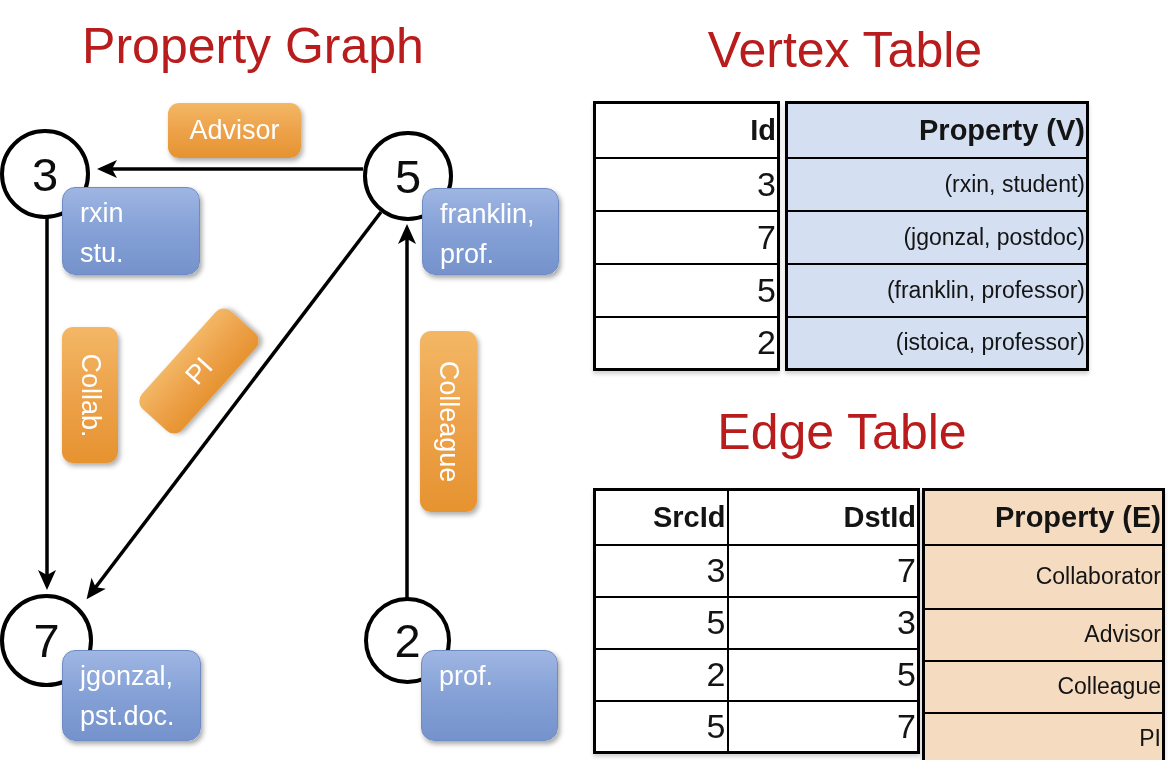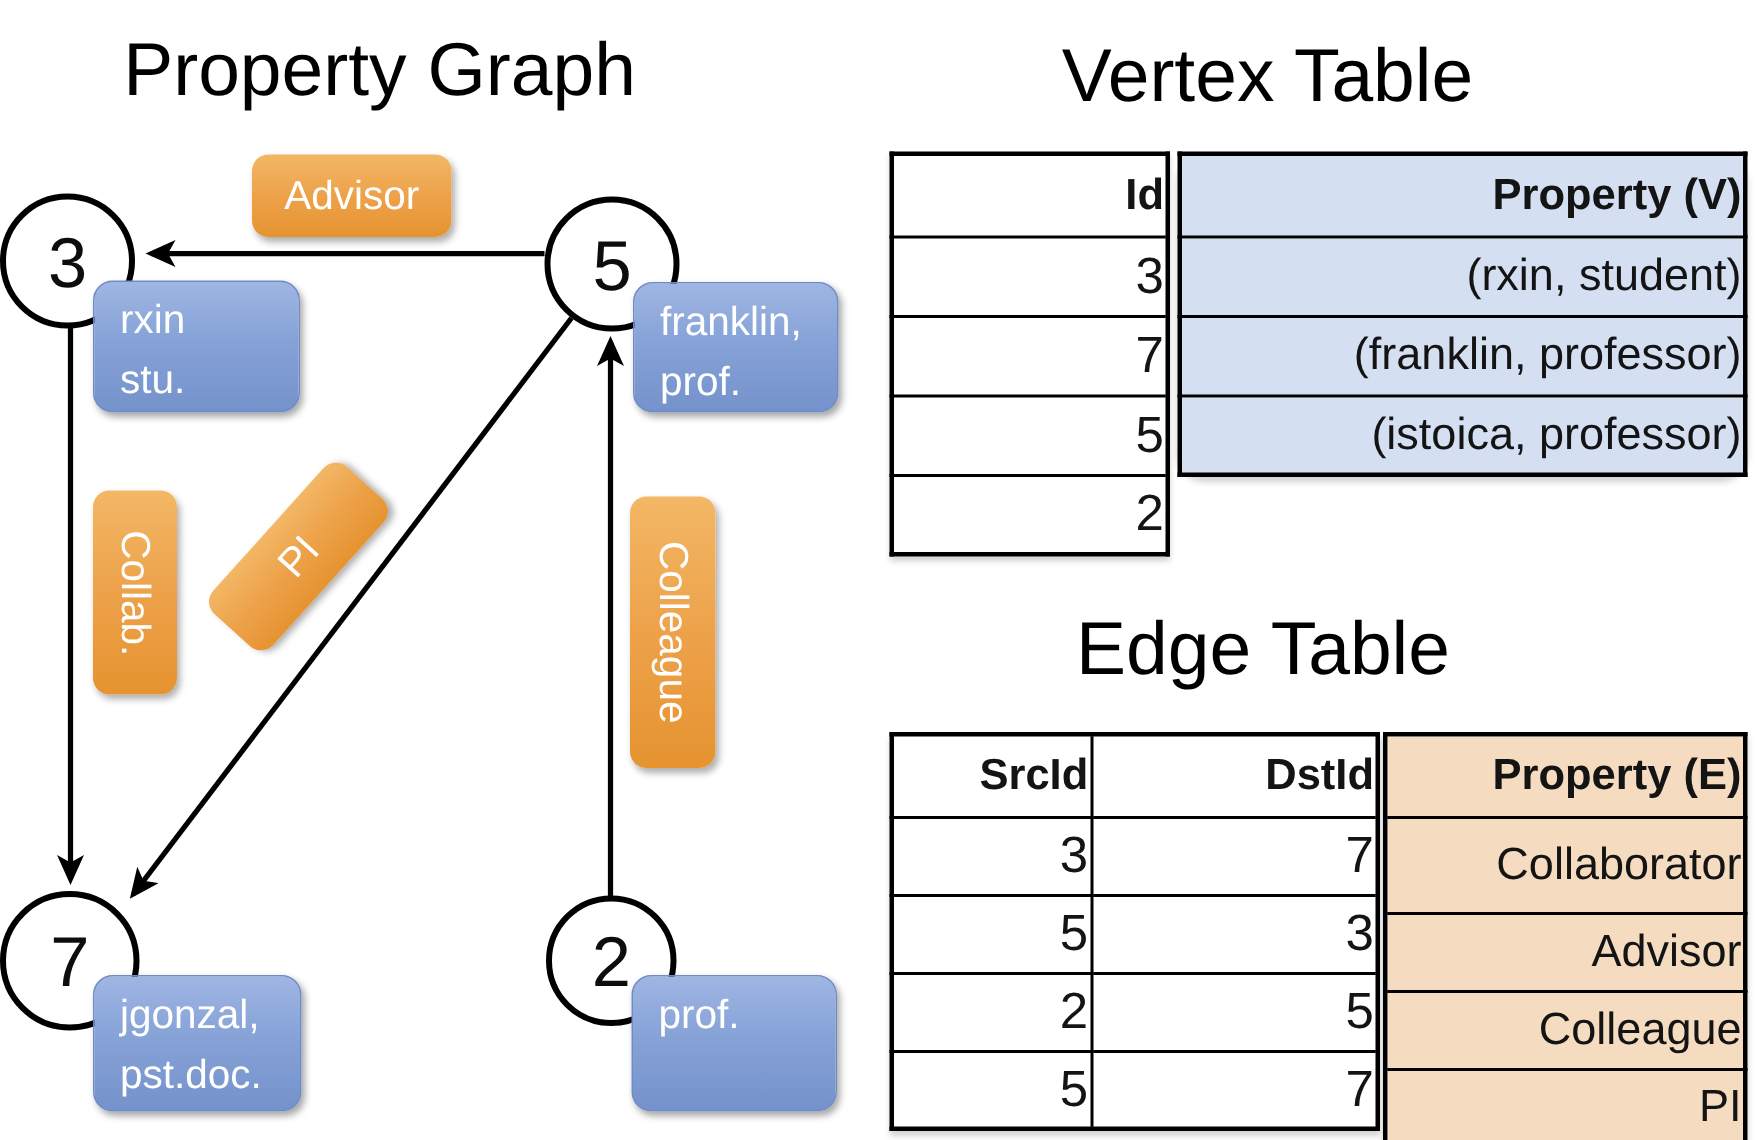--- a/index.html
+++ b/index.html
@@ -3,21 +3,21 @@
 <meta charset="utf-8">
 <style>
   html, body { margin:0; padding:0; }
   body {
     width:1170px; height:760px; background:#ffffff; position:relative;
     font-family:"Liberation Sans", sans-serif; overflow:hidden; color:#141414;
   }
   .title {
     position:absolute; transform:translateX(-50%);
     font-size:50px; font-weight:400; letter-spacing:0px;
-    color:#000000; white-space:nowrap;
+    color:#b91c1c; white-space:nowrap;
   }
   
   .node {
     position:absolute; box-sizing:border-box;
     border:4px solid #000; border-radius:50%; background:#fff;
     display:flex; align-items:center; justify-content:center;
     font-size:47px; color:#0d0d0d;
   }
   
   .pbox {
@@ -44,21 +44,21 @@
     position:absolute; border-collapse:collapse; table-layout:fixed;
     border:3px solid #000; box-shadow:0 3px 4px rgba(0,0,0,0.18);
     background:#fff;
   }
   table.tbl td {
     border:2.5px solid #000; text-align:right; vertical-align:middle;
     color:#141414; overflow:hidden; white-space:nowrap;
   }
   td.hd  { font-weight:700; font-size:29px; }
   td.num { font-size:34px; }
-  td.prop{ font-size:30px; }
+  td.prop{ font-size:23px; }
   td.vblue { background:var(--vertex-property-bg,#d4dff2); }
   td.etan  { background:var(--edge-property-bg,#f5dcc0); }
 </style>
 </head>
 <body>
 
 <div class="title" style="left:253px; top:17px;">Property Graph</div>
 <div class="title" style="left:845px; top:21px;">Vertex Table</div>
 <div class="title" style="left:842px; top:403px;">Edge Table</div>
 
@@ -120,27 +120,30 @@
         <td class="num">7</td>
       </tr>
   <tr style="height:53px;">
         <td class="num">5</td>
       </tr>
   <tr style="height:53px;">
         <td class="num">2</td>
       </tr>
 </tbody>
   </table>
-<table class="tbl" style="left:785px; top:101px; width:380px;border-radius:18px;">
+<table class="tbl" style="left:785px; top:101px; width:304px;">
   <tbody>
       <tr style="height:55px;">
         <td class="hd vblue">Property (V)</td>
       </tr>
   <tr style="height:53px;">
         <td class="prop vblue">(rxin, student)</td>
+      </tr>
+  <tr style="height:53px;">
+        <td class="prop vblue">(jgonzal, postdoc)</td>
       </tr>
   <tr style="height:53px;padding-left:10px;">
         <td class="prop vblue">(franklin, professor)</td>
       </tr>
   <tr style="height:53px;">
         <td class="prop vblue">(istoica, professor)</td>
       </tr>
 </tbody>
   </table>
 

